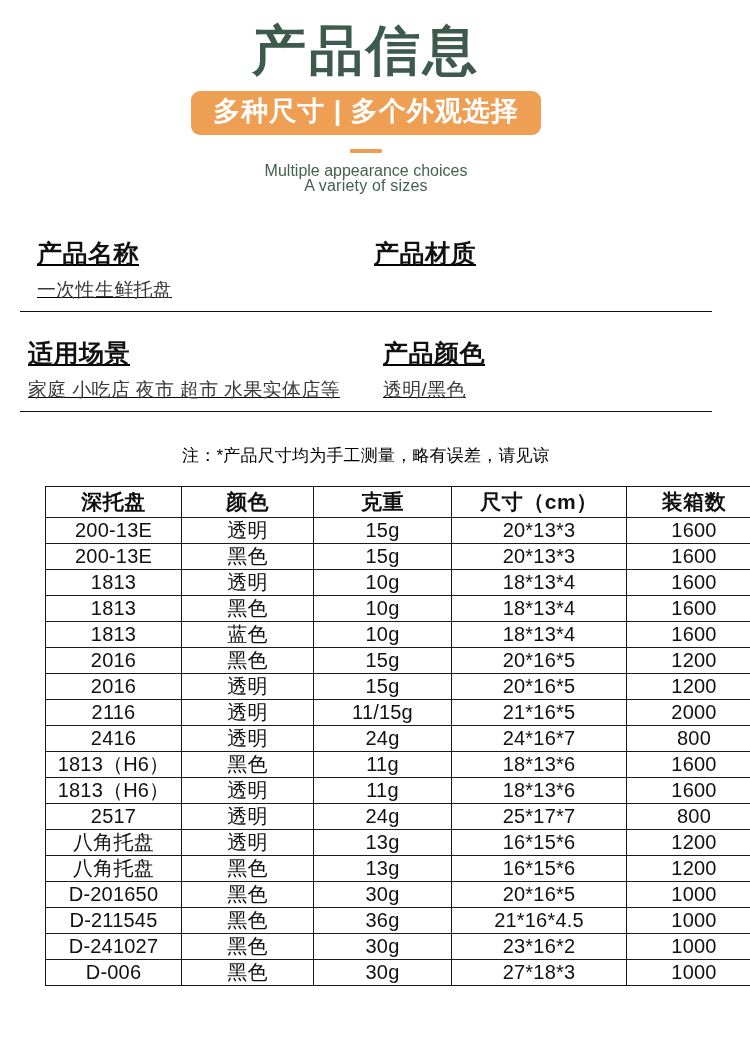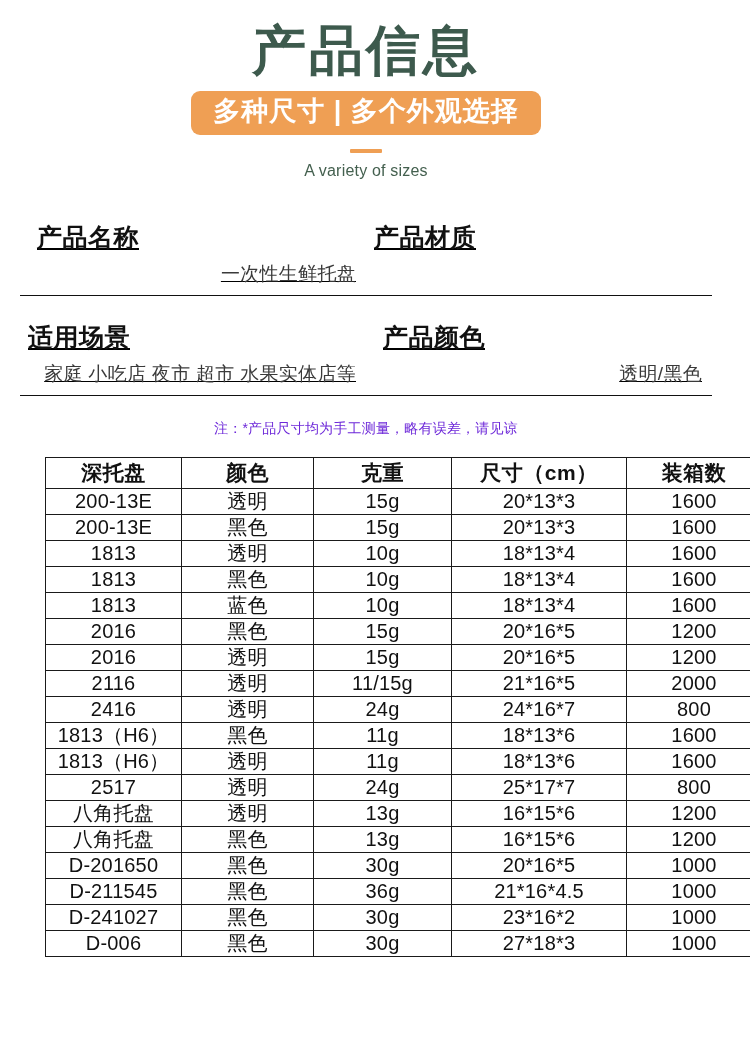--- a/index.html
+++ b/index.html
@@ -98,29 +98,28 @@
     line-height: 1.25;
   }
 
   .spec-value {
     margin-top: 9px;
     font-size: 19px;
     font-weight: 400;
     color: #3a3a3a;
     letter-spacing: 0.3px;
     line-height: 1.3;
-    text-align: right;
   }
 
   
   .note {
-    margin-top: 24px;
+    margin-top: 32px;
     text-align: center;
-    font-size: 14px;
-    color: #6d28d9;
+    font-size: 17px;
+    color: #000000;
     letter-spacing: 0.2px;
   }
 
   
   .table-wrap {
     margin: 19px 32px 0 17px;
     padding-left: 28px;
   }
 
   table.spec-table {
@@ -171,20 +170,21 @@
 
     <div class="main-title">产品信息</div>
 
     <div class="badge-wrap">
       <div class="badge">多种尺寸 | 多个外观选择</div>
     </div>
 
     <div class="divider-dash"></div>
 
     <div class="subtitle-en">
+      <div class="line1">Multiple appearance choices</div>
       <div class="line2">A variety of sizes</div>
     </div>
   </div>
 
   <div class="specs">
 
     <div class="spec-row">
       <div class="spec-cell left">
         <div class="spec-label">产品名称</div>
         <div class="spec-value">一次性生鲜托盘</div>

